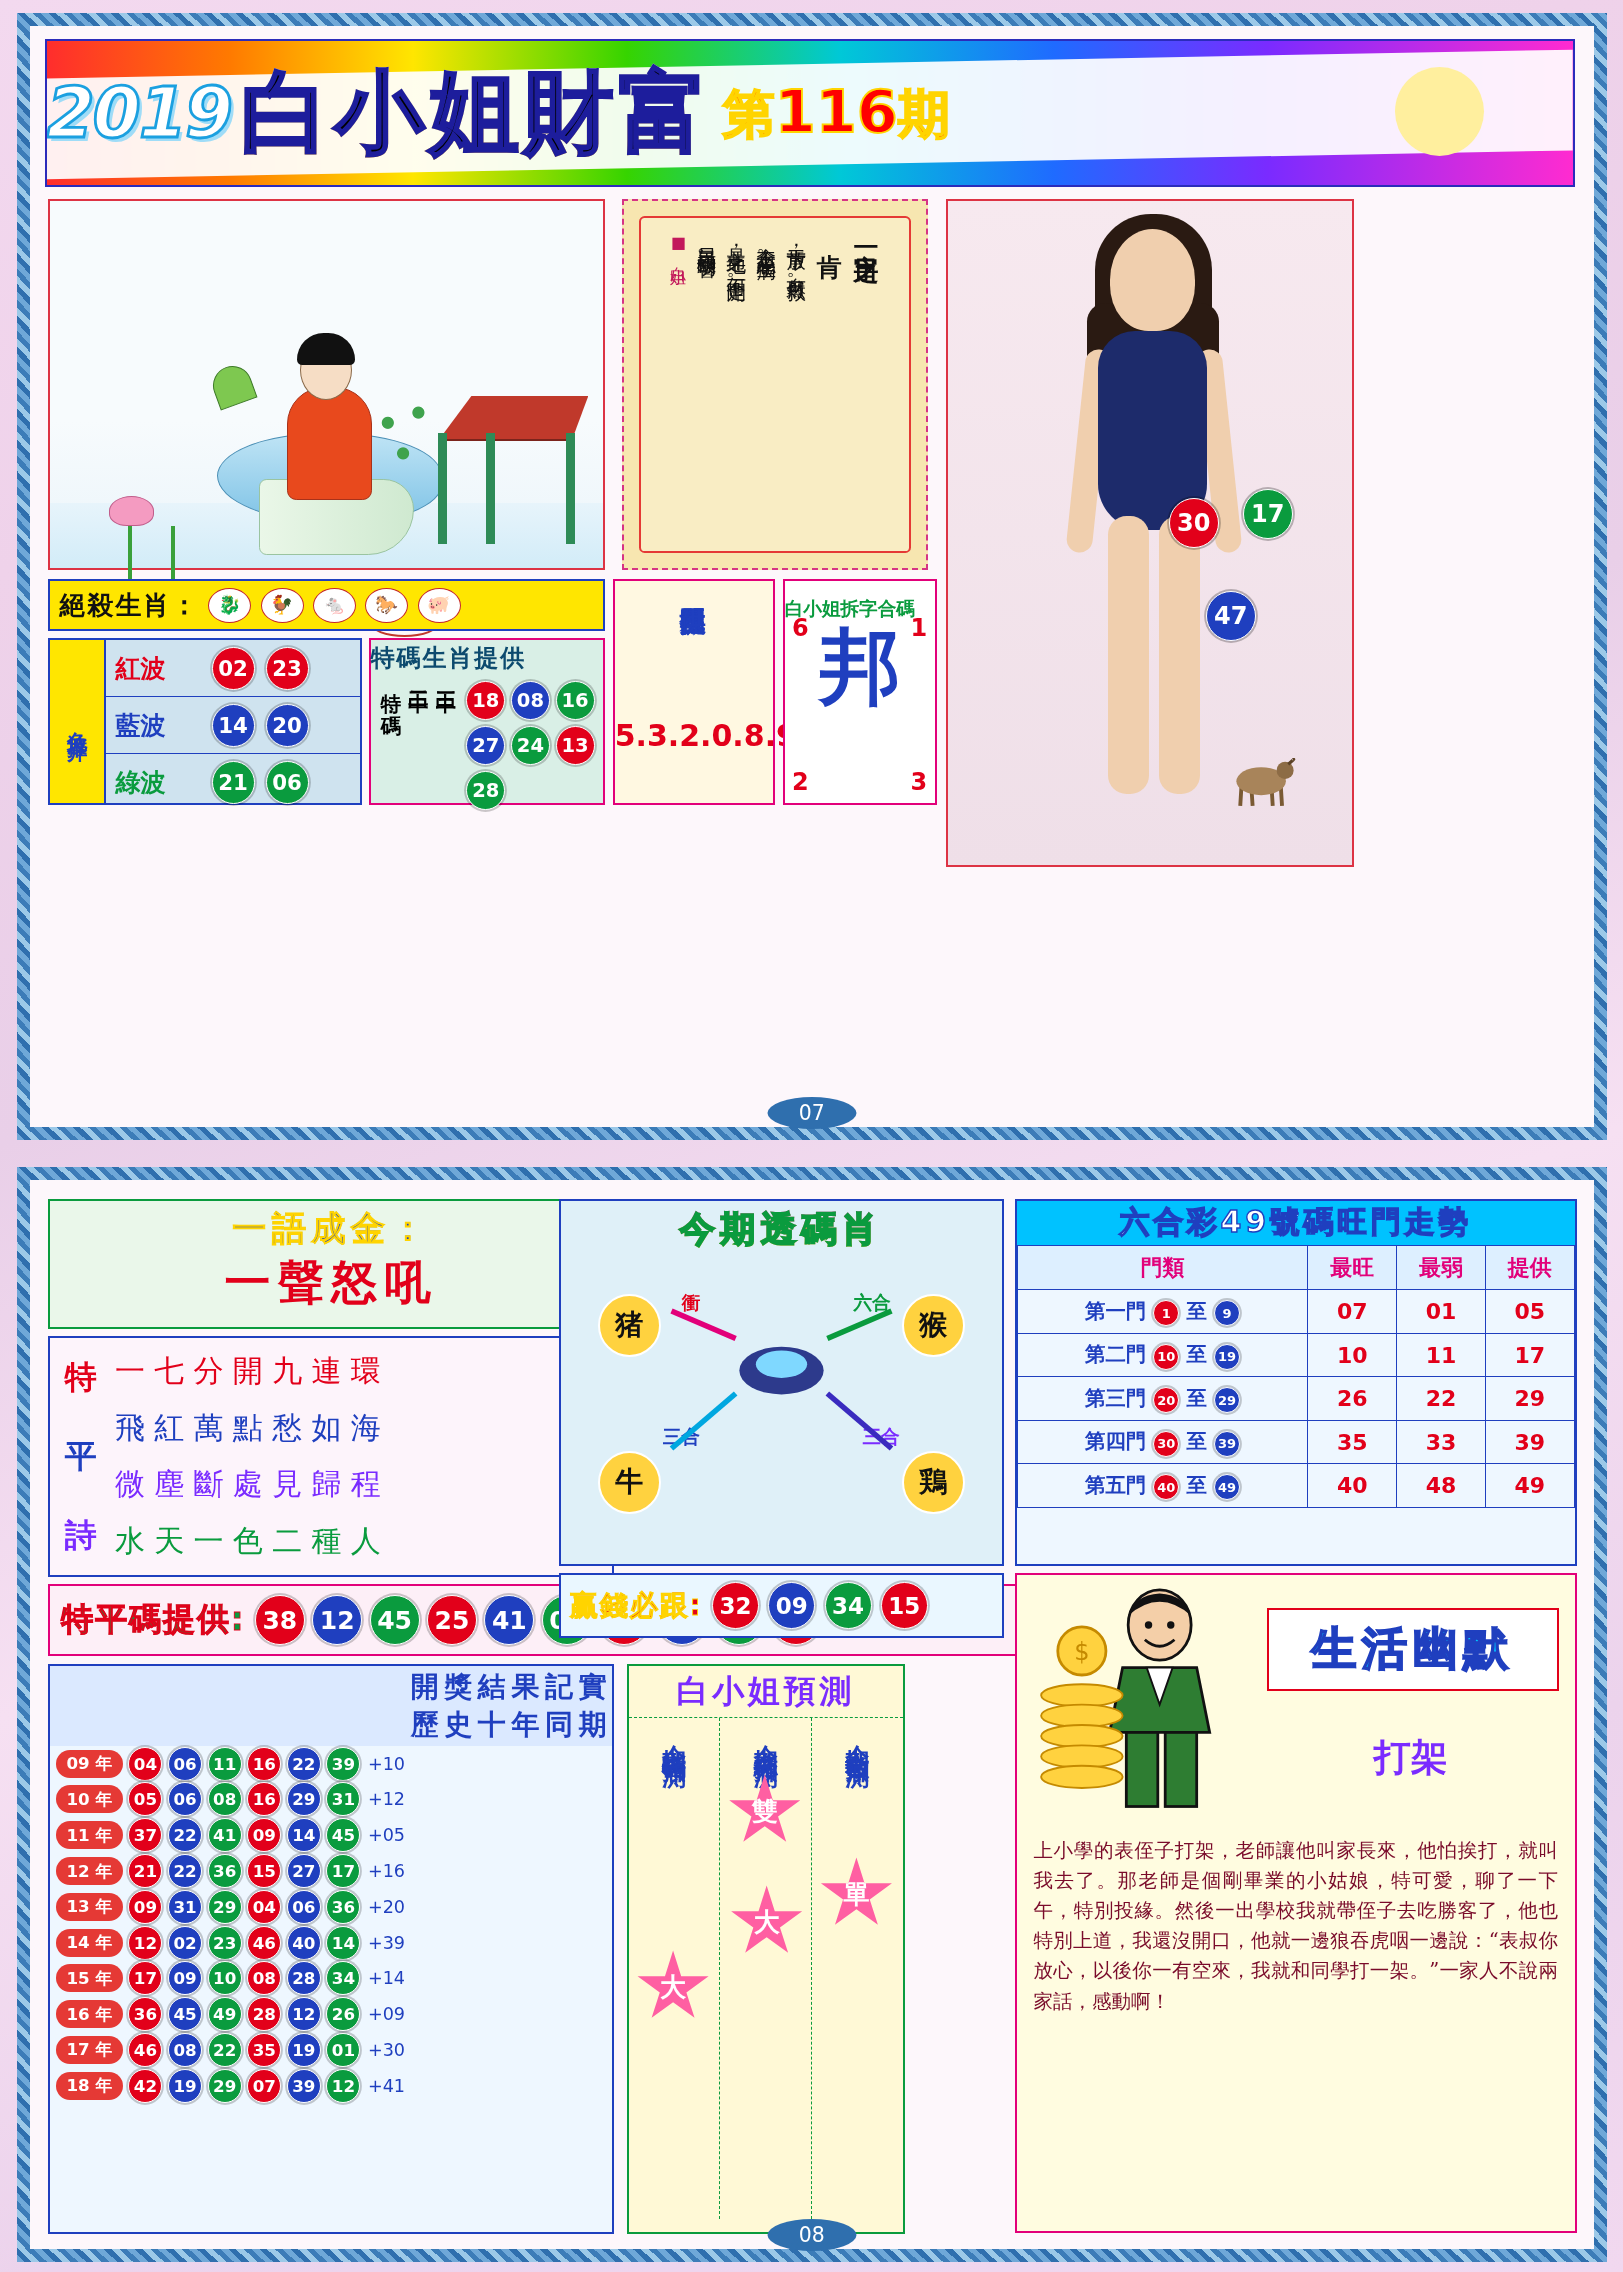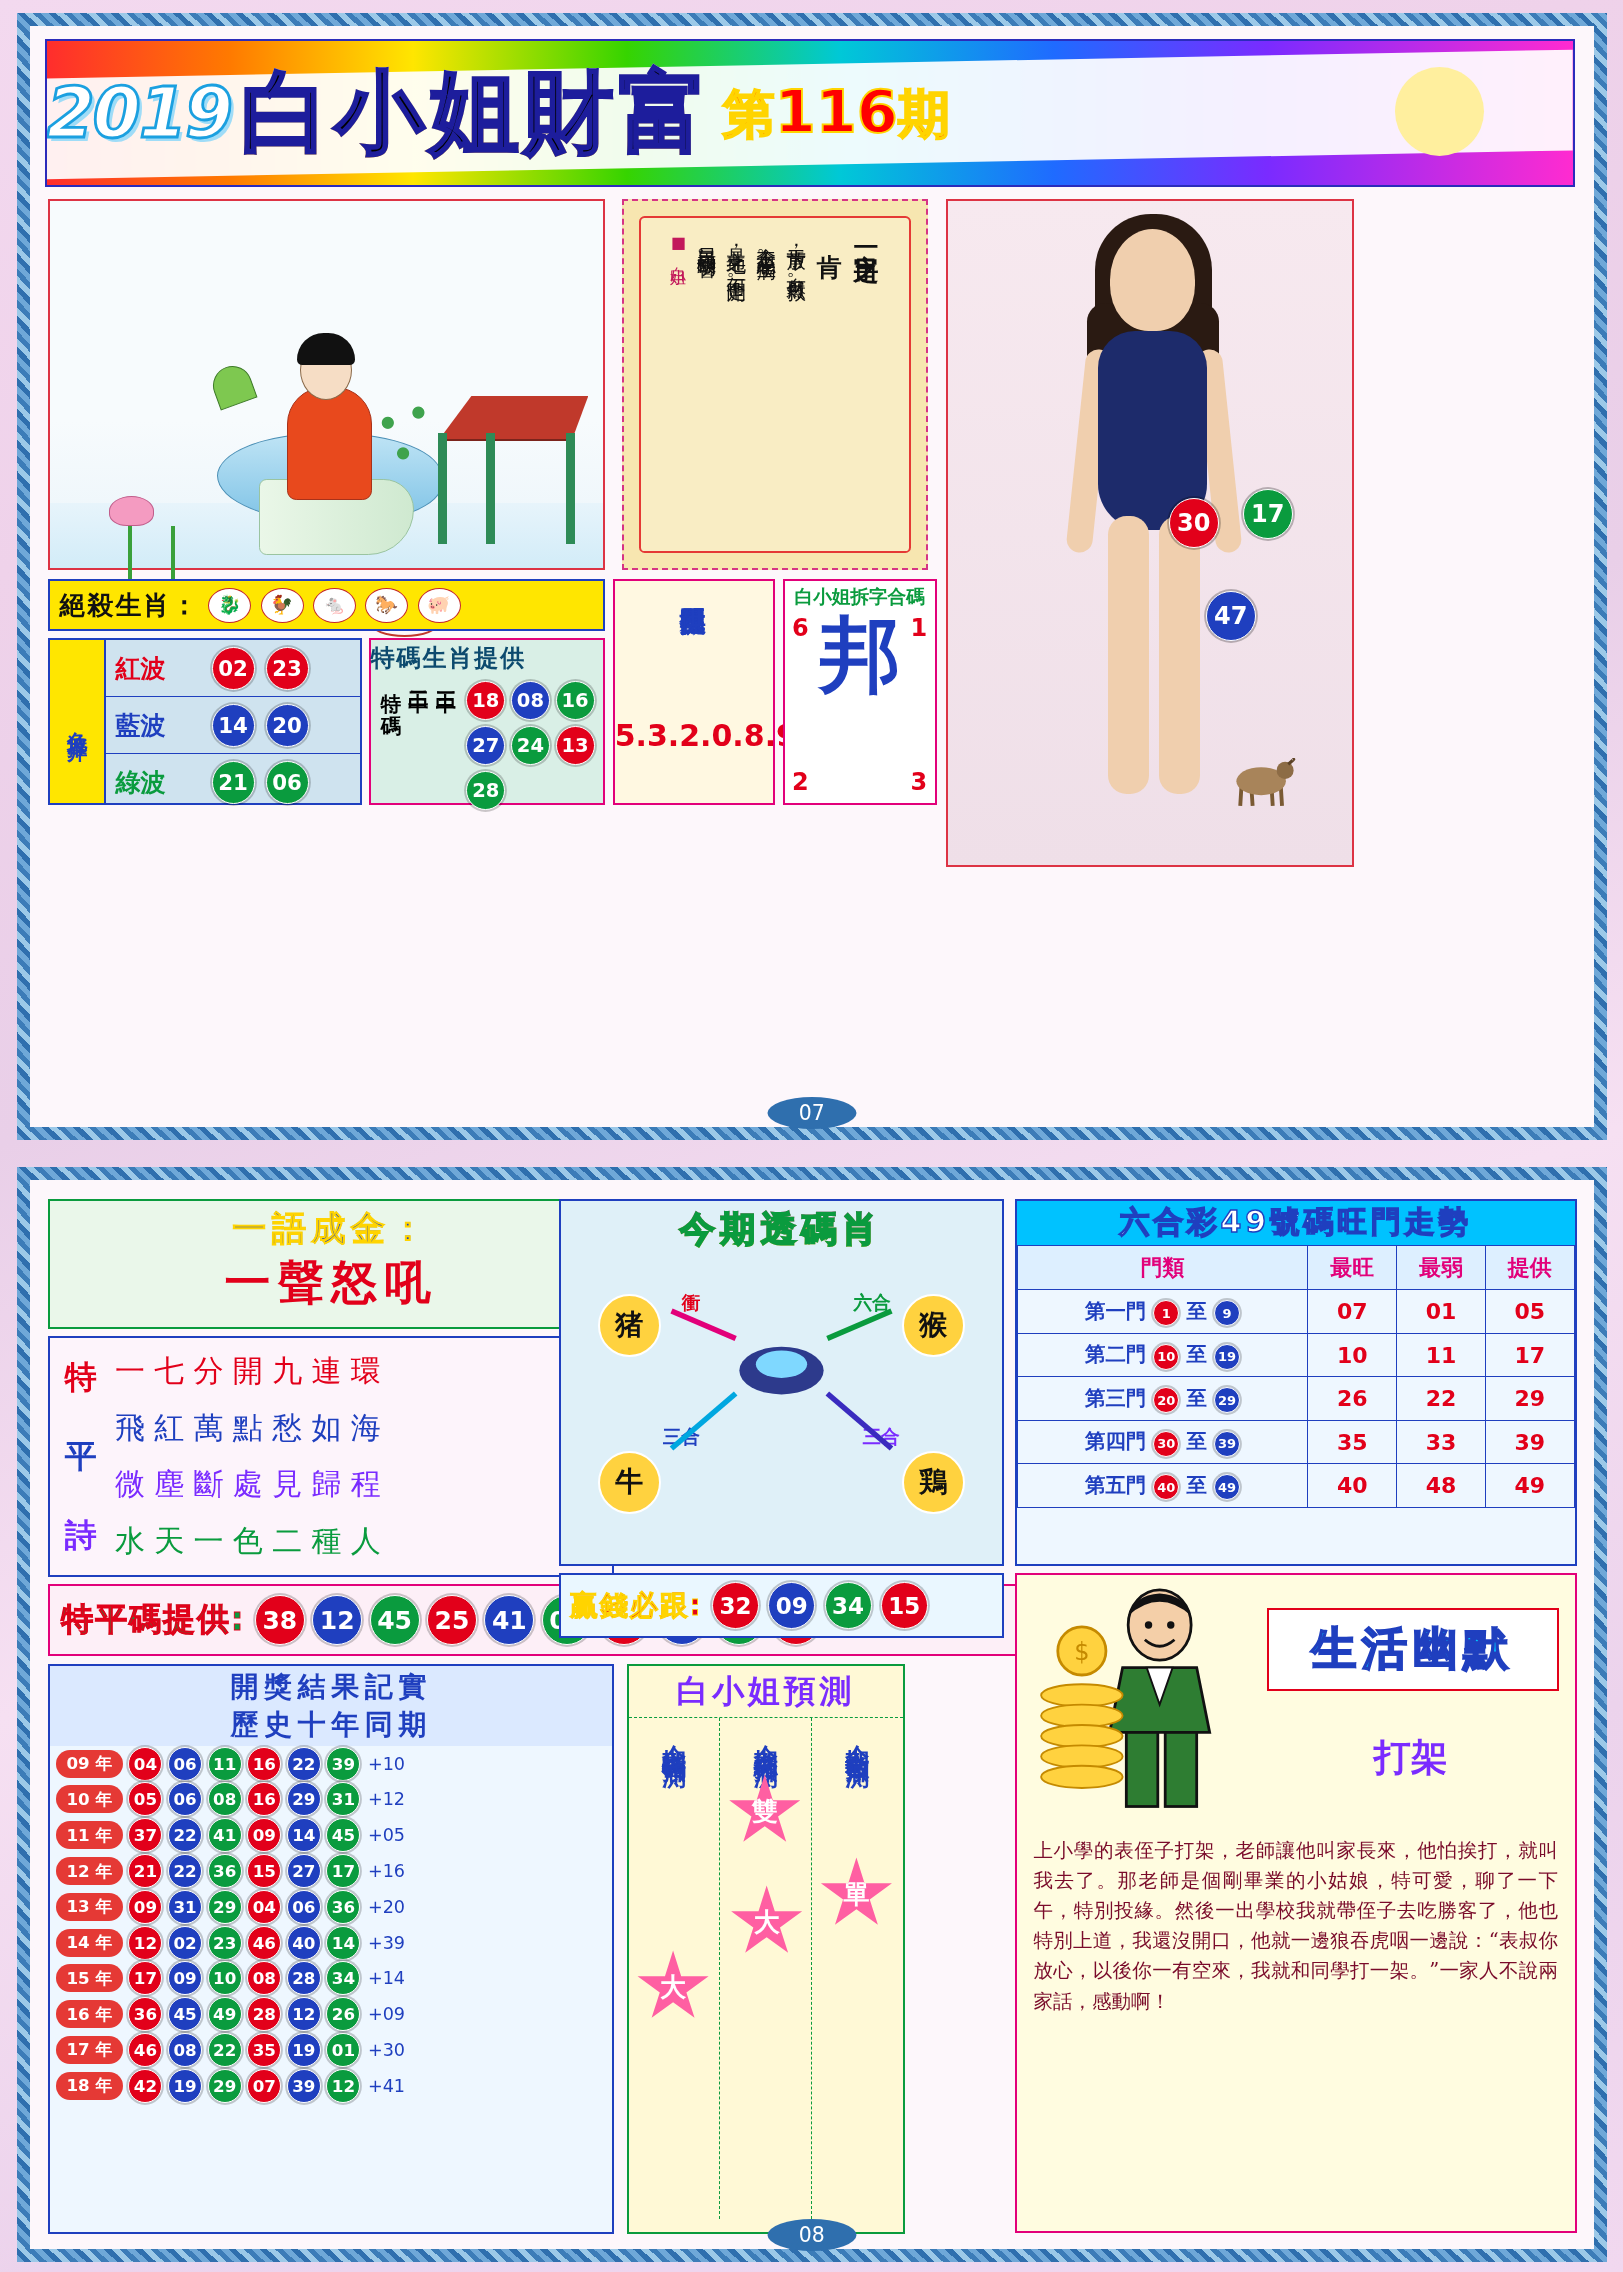--- a/index.html
+++ b/index.html
@@ -110,21 +110,21 @@
   .tema h4{margin:1.9px 0 1.9px;font-size:24px;color:#0c4a6e;letter-spacing:1.9px;font-family:Liberation Serif, serif;}
   .tema .lbl{writing-mode:vertical-rl;text-orientation:upright;font-size:20.4px;font-weight:bold;line-height:1.35;}
 
   
   .midnum{left:583px;top:553px;width:162px;height:226px;background:#fff8e1;border:2.8px solid #e2007a;}
   .midnum .vt{writing-mode:vertical-rl;text-orientation:upright;font-size:26px;font-weight:bold;color:#1f3fbf;}
   .digits{font-size:30px;font-weight:bold;color:#e2001a;text-align:center;}
 
   
   .chai{left:753px;top:553px;width:154px;height:226px;background:#fff;border:2.8px solid #e2007a;}
-  .chai .ttl{font-size:18.6px;color:#0a9b3e;font-weight:bold;text-align:center;padding-top:3px;}
+  .chai .ttl{font-size:18.6px;color:#0a9b3e;font-weight:bold;text-align:left;padding-top:15px;}
   .chai .glyph{font-size:82px;font-weight:bold;color:#1f3fbf;text-align:center;line-height:1.1;}
   .corner{position:absolute;font-size:24px;font-weight:bold;color:#e2001a;}
 
   .pagenum{position:absolute;left:50%;transform:translateX(-50%);bottom:-1.9px;width:89px;height:32px;
      background:#2f6fae;border-radius:50%;color:#fff;font-size:20.4px;display:flex;align-items:center;justify-content:center;}
 
   
   .b-title{left:18.6px;top:18.6px;width:566px;height:130px;background:#eaf7ea;border:2.8px solid #0a9b3e;}
   .b-title .l1{font-size:34px;font-weight:bold;text-align:center;color:#1f3fbf;-webkit-text-stroke:0.9px #ffd400;letter-spacing:5.6px;margin-top:5.6px;}
   .b-title .l2{font-size:46px;font-weight:bold;text-align:center;color:#e2001a;letter-spacing:7.4px;}
@@ -132,21 +132,21 @@
   .poem2{left:18.6px;top:156px;width:566px;height:241px;background:#fdf4fb;border:2.8px solid #1f3fbf;display:flex;}
   .poem2 .side{width:61px;display:flex;flex-direction:column;align-items:center;justify-content:space-around;font-size:32px;font-weight:bold;}
   .poem2 .lines{flex:1;display:flex;flex-direction:column;justify-content:space-around;padding:5.6px 3.7px;}
   .pline{font-size:30px;letter-spacing:9.3px;}
   .c-red{color:#e2001a;}.c-blue{color:#1f3fbf;}.c-green{color:#0a9b3e;}.c-purple{color:#7a2bff;}
 
   .tepingma{left:18.6px;top:404px;width:1158px;height:72px;background:#fdeff7;border:2.8px solid #e2007a;display:flex;align-items:center;gap:9.3px;padding-left:11px;}
   .tepingma .lab{font-size:32px;font-weight:bold;color:#0a9b3e;-webkit-text-stroke:0.9px #e2001a;letter-spacing:1.9px;}
 
   .history{left:18.6px;top:484px;width:566px;height:570px;background:#eef7ff;border:2.8px solid #1f3fbf;}
-  .history .hd{background:#dbe9ff;text-align:center;padding:1.9px 0;}
+  .history .hd{background:#dbe9ff;text-align:right;padding:1.9px 0;}
   .history .hd div{font-size:28px;font-weight:bold;color:#1f3fbf;letter-spacing:5.6px;}
   .hrow{display:flex;align-items:center;gap:5.6px;padding:0.9px 5.6px;}
   .hyear{width:67px;height:28px;border-radius:14px;background:#e53935;color:#fff;font-size:16.7px;display:flex;align-items:center;justify-content:center;font-weight:bold;}
   .hplus{font-size:17.6px;font-weight:normal;color:#1f3fbf;margin-left:1.9px;}
 
   .predict{left:597px;top:484px;width:278px;height:570px;background:#fff9d6;border:2.8px solid #0a9b3e;}
   .predict .ttl{font-size:32px;font-weight:bold;text-align:center;color:#7a2bff;letter-spacing:3.7px;padding:3.7px 0;border-bottom:1.9px dashed #0a9b3e;}
   .pcols{display:flex;height:501px;}
   .pcol{flex:1;display:flex;justify-content:center;padding-top:7.4px;border-right:1.9px dashed #0a9b3e;position:relative;}
   .pcol:last-child{border-right:none;}

